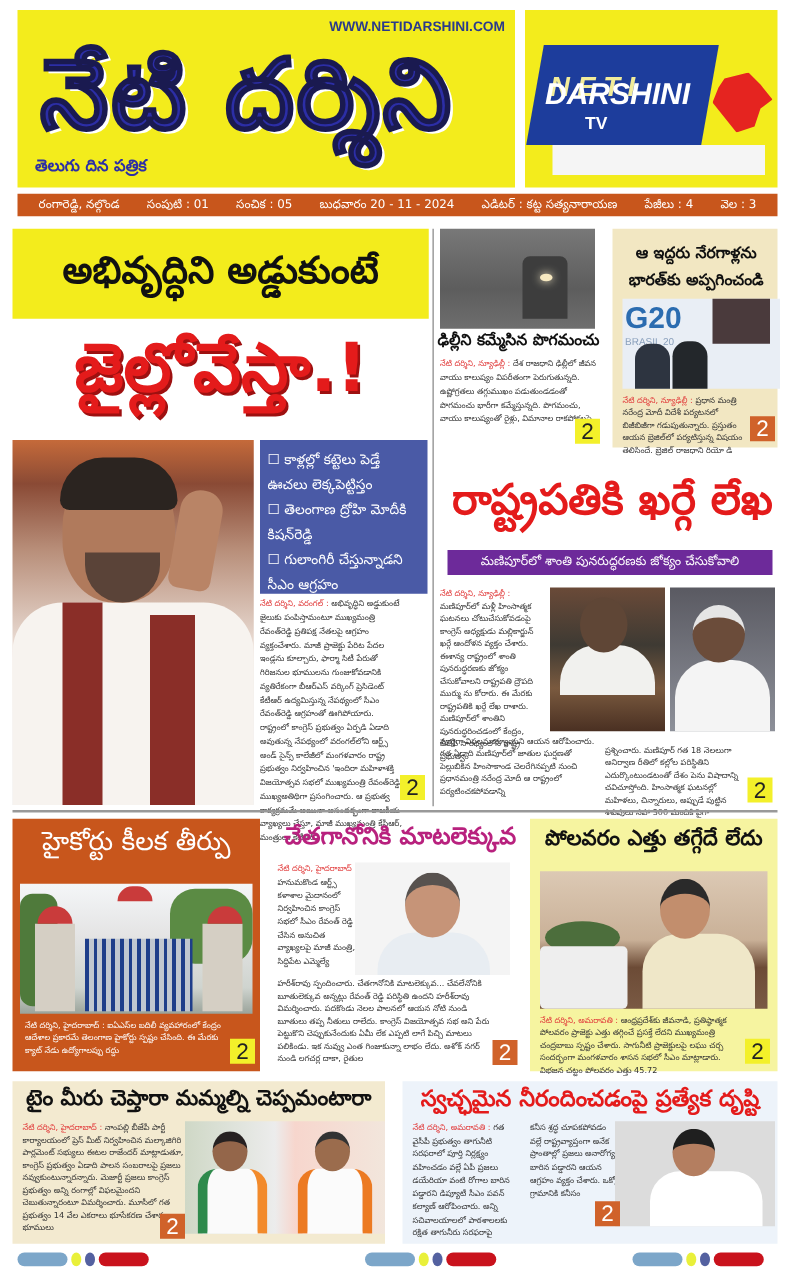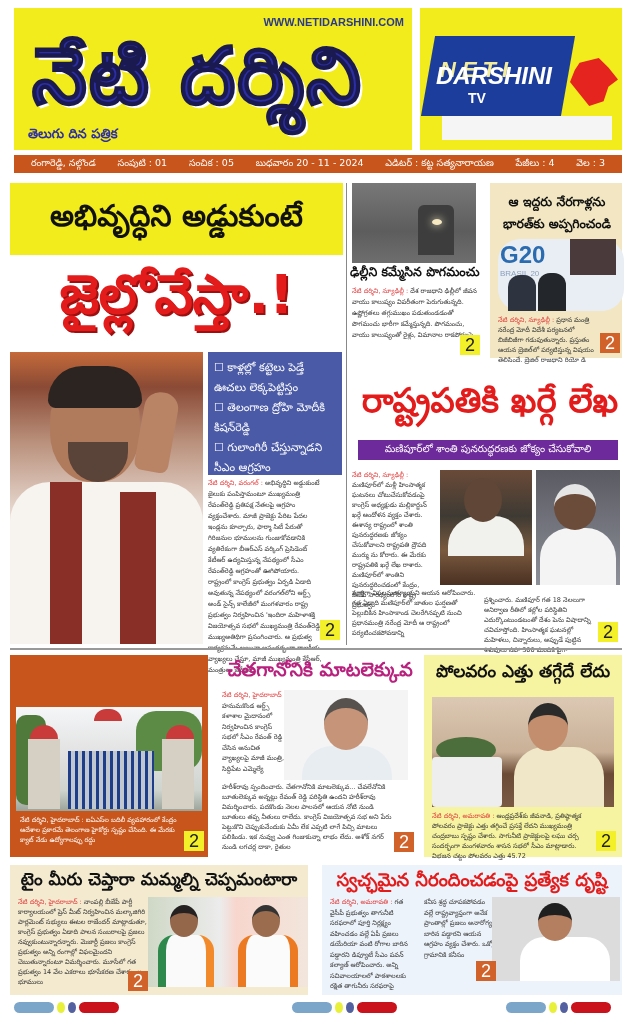--- a/index.html
+++ b/index.html
@@ -43,21 +43,21 @@
   
   .fog-photo { left: 352px; top: 183px; width: 124px; height: 80px; background: linear-gradient(180deg, #787878, #5d5d5d 60%, #6e6e6e); }
   .fog-train { left: 66px; top: 22px; width: 36px; height: 50px; background: #3d3d3d; border-radius: 6px 6px 0 0; }
   .fog-light { left: 80px; top: 36px; width: 10px; height: 6px; background: #f6e8c0; border-radius: 50%; box-shadow: 0 0 8px #fff3d0; }
   .fog-head { left: 350px; top: 264px; width: 130px; font-size: 12.5px; font-weight: bold; color: #111; }
   .fog-body { left: 352px; top: 286px; width: 128px; font-size: 6.5px; color: #333; line-height: 11px; }
 
   
   .ext-box { left: 490px; top: 183px; width: 132px; height: 175px; background: #f2e7c2; }
   .ext-head { left: 4px; top: 8px; width: 126px; font-size: 12.5px; font-weight: bold; color: #111; line-height: 22px; text-align: center; }
-  .ext-photo { left: 8px; top: 56px; width: 126px; height: 72px; background: #e9eef5; border-radius: 22px; }
+  .ext-photo { left: 8px; top: 56px; width: 126px; height: 72px; background: #e9eef5; }
   .ext-g20 { left: 2px; top: 2px; font-family: "Liberation Sans", sans-serif; font-weight: bold; font-size: 24px; color: #2b6cb0; }
   .ext-brasil { left: 2px; top: 30px; font-family: "Liberation Sans", sans-serif; font-size: 8px; color: #8aa0bc; }
   .ext-inset { left: 72px; top: 0px; width: 46px; height: 36px; background: #4a3a3c; }
   .ext-p1 { left: 10px; top: 36px; width: 28px; height: 36px; background: #2d3440; border-radius: 12px 12px 0 0; }
   .ext-p2 { left: 40px; top: 34px; width: 28px; height: 38px; background: #23272b; border-radius: 12px 12px 0 0; }
   .ext-body { left: 8px; top: 132px; width: 100px; font-size: 6.5px; color: #333; line-height: 10px; }
 
   
   .khg-head { left: 355px; top: 380px; width: 270px; font-size: 34px; color: #e41b1b; font-weight: bold; text-align: center; }
   .khg-sub { left: 358px; top: 440px; width: 260px; height: 20px; background: #6d2a9a; color: #fff; font-size: 10px; display: flex; align-items: center; justify-content: center; }
@@ -218,20 +218,21 @@
   <div class="abs khg-p2body"></div>
   <div class="abs khg-p2face"></div>
 </div>
 <div class="abs khg-body2">పూర్తిగా విఫలమయ్యాయని ఆయన ఆరోపించారు. గత ఏడాది మణిపూర్‌లో జాతుల ఘర్షణతో పెల్లుబికిన హింసాకాండ చెలరేగినప్పటి నుంచి ప్రధానమంత్రి నరేంద్ర మోదీ ఆ రాష్ట్రంలో పర్యటించకపోవడాన్ని</div>
 <div class="abs khg-body3">ప్రశ్నించారు. మణిపూర్ గత 18 నెలలుగా అనిర్వాణ రీతిలో కల్లోల పరిస్థితిని ఎదుర్కొంటుండటంతో దేశం పెను విషాదాన్ని చవిచూస్తోంది. హింసాత్మక ఘటనల్లో మహిళలు, చిన్నారులు, అప్పుడే పుట్టిన శిశువులు సహా 300 మందికి పైగా</div>
 <div class="abs badge badge-y" style="left:598px; top:622px;">2</div>
 
 <div class="abs" style="left:10px; top:648px; width:612px; border-top:2px solid #999;"></div>
 
 <div class="abs hc-box">
+  <div class="abs hc-head">హైకోర్టు కీలక తీర్పు</div>
   <div class="abs hc-photo">
     <div class="abs hc-tree1"></div>
     <div class="abs hc-tree2"></div>
     <div class="abs hc-pillarL"></div>
     <div class="abs hc-pillarR"></div>
     <div class="abs hc-dome1"></div>
     <div class="abs hc-dome2"></div>
     <div class="abs hc-dome3"></div>
     <div class="abs hc-gate"></div>
   </div>

